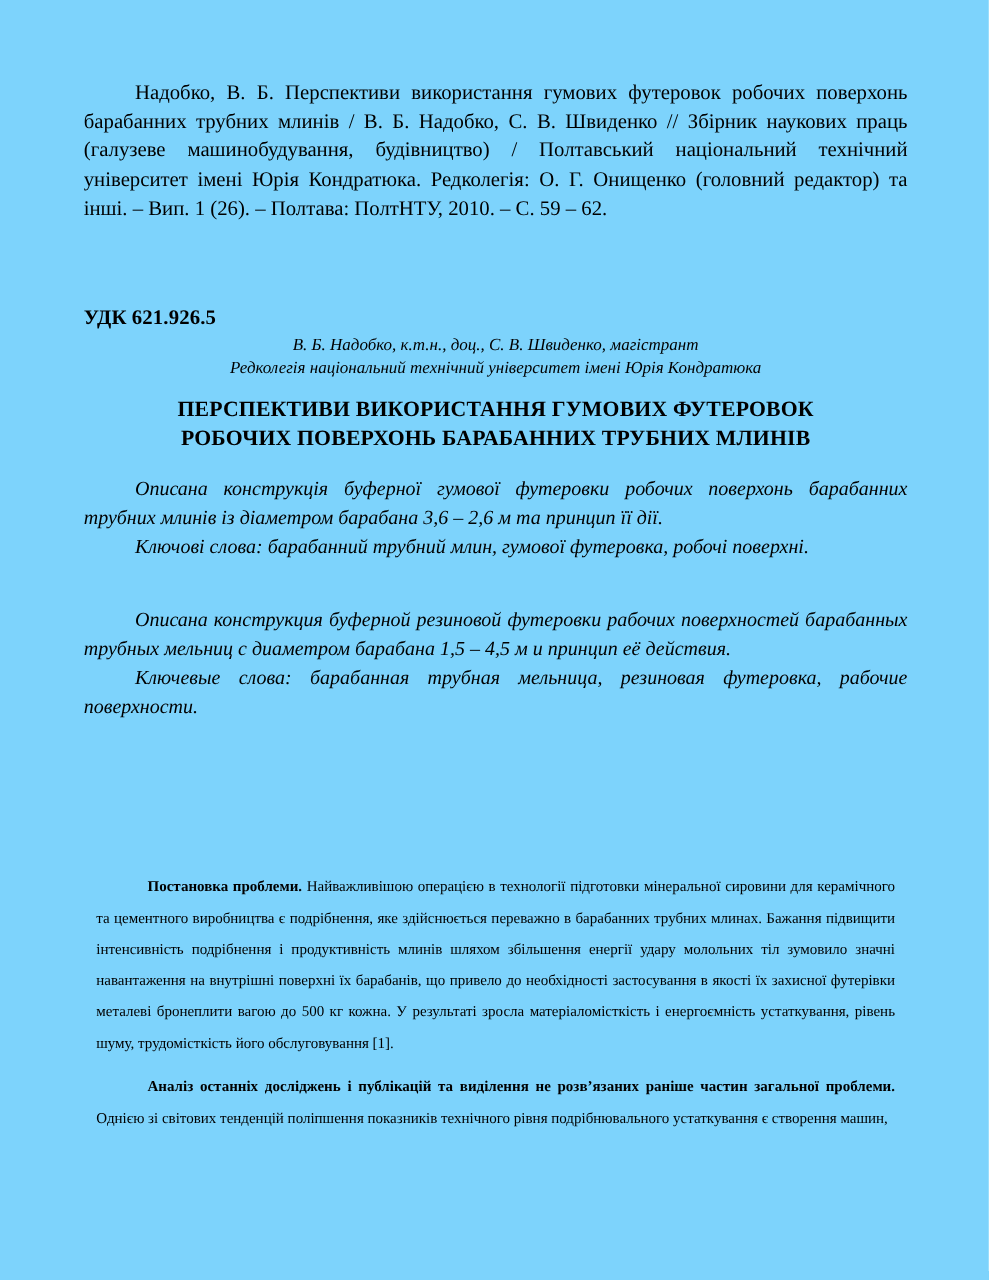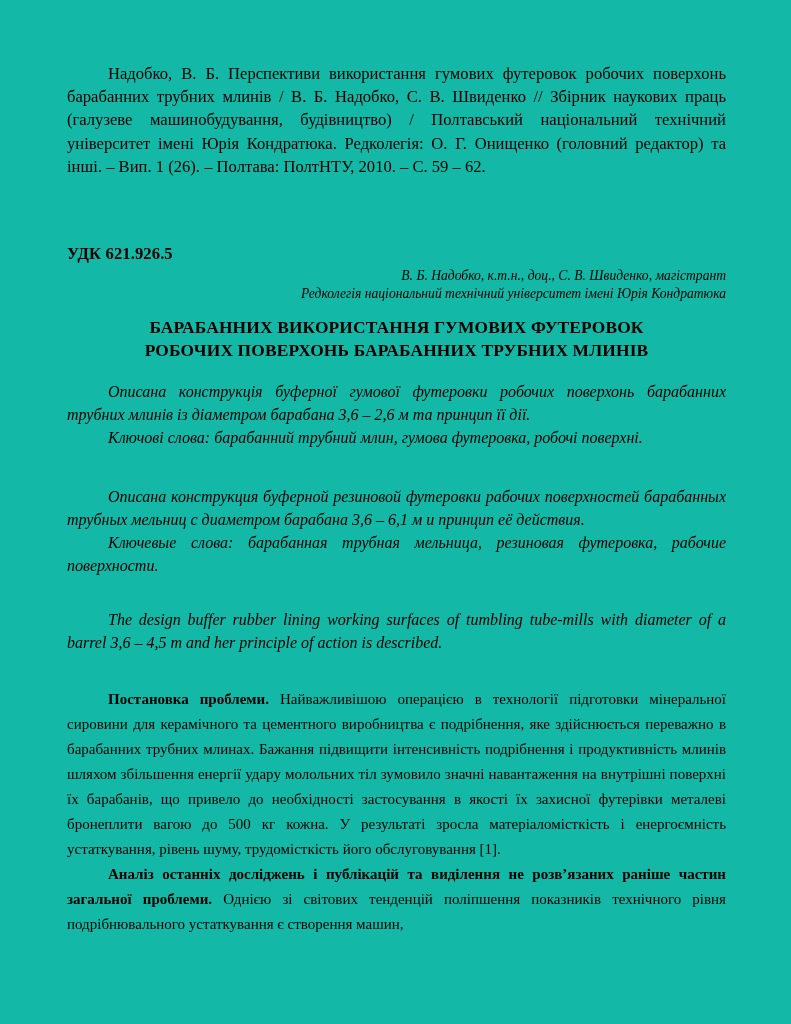--- a/index.html
+++ b/index.html
@@ -14,21 +14,21 @@
     overflow: hidden;
     font-family: "Liberation Serif", "DejaVu Serif", serif;
     color: #000000;
     -webkit-font-smoothing: antialiased;
   }
 
   .page {
     position: relative;
     width: 791px;
     height: 1024px;
-    background: #14b8a6;
+    background: #7dd3fc;
     box-sizing: border-box;
   }
 
   
   .col {
     position: absolute;
     left: 67px;
     width: 659px;
   }
 
@@ -49,21 +49,21 @@
     font-size: 16.6px;
     line-height: 22px;
     font-weight: bold;
     letter-spacing: 0.1px;
   }
 
   
   #authors-block { top: 267px; }
   .author-line {
     margin: 0;
-    text-align: right;
+    text-align: center;
     font-style: italic;
     font-size: 13.6px;
     line-height: 18.4px;
   }
 
   
   #article-title { top: 316px; }
   .title-line {
     margin: 0;
     text-align: center;
@@ -85,24 +85,24 @@
     text-justify: inter-word;
     text-indent: 41px;
   }
   #abstract-ua { top: 380px; }
   #abstract-ru { top: 485px; }
   #abstract-en { top: 608px; }
 
   
   #body-block { top: 687px; }
   .body-par {
-    margin: 0;
+    margin: 10px;
     text-align: justify;
     text-justify: inter-word;
-    font-size: 15px;
+    font-size: 12px;
     line-height: 25.0px;
     text-indent: 41px;
   }
   .body-par + .body-par { margin-top: 0; }
   .run-in { font-weight: bold; }
 </style>
 </head>
 <body>
 
 <div class="page">
@@ -112,36 +112,35 @@
   </div>
 
   <div class="col" id="udc-line">УДК 621.926.5</div>
 
   <div class="col" id="authors-block">
     <p class="author-line">В. Б. Надобко, к.т.н., доц., С. В. Швиденко, магістрант</p>
     <p class="author-line">Редколегія національний технічний університет імені Юрія Кондратюка</p>
   </div>
 
   <div class="col" id="article-title">
-    <p class="title-line">БАРАБАННИХ ВИКОРИСТАННЯ ГУМОВИХ ФУТЕРОВОК</p>
+    <p class="title-line">ПЕРСПЕКТИВИ ВИКОРИСТАННЯ ГУМОВИХ ФУТЕРОВОК</p>
     <p class="title-line">РОБОЧИХ ПОВЕРХОНЬ БАРАБАННИХ ТРУБНИХ МЛИНІВ</p>
   </div>
 
   <div class="col abstract-block" id="abstract-ua">
     <p class="abstract-par">Описана конструкція буферної гумової футеровки робочих поверхонь барабанних трубних млинів із діаметром барабана 3,6 – 2,6 м та принцип її дії.</p>
-    <p class="abstract-par">Ключові слова: барабанний трубний млин, гумова футеровка, робочі поверхні.</p>
+    <p class="abstract-par">Ключові слова: барабанний трубний млин, гумової футеровка, робочі поверхні.</p>
   </div>
 
   <div class="col abstract-block" id="abstract-ru">
-    <p class="abstract-par">Описана конструкция буферной резиновой футеровки рабочих поверхностей барабанных трубных мельниц с диаметром барабана 3,6 – 6,1 м и принцип её действия.</p>
+    <p class="abstract-par">Описана конструкция буферной резиновой футеровки рабочих поверхностей барабанных трубных мельниц с диаметром барабана 1,5 – 4,5 м и принцип её действия.</p>
     <p class="abstract-par">Ключевые слова: барабанная трубная мельница, резиновая футеровка, рабочие поверхности.</p>
   </div>
 
   <div class="col abstract-block" id="abstract-en">
-    <p class="abstract-par">The design buffer rubber lining working surfaces of tumbling tube-mills with diameter of a barrel 3,6 – 4,5 m and her principle of action is described.</p>
   </div>
 
   <div class="col" id="body-block">
     <p class="body-par"><span class="run-in">Постановка проблеми.</span><span> Найважливішою операцією в технології підготовки мінеральної сировини для керамічного та цементного виробництва є подрібнення, яке здійснюється переважно в барабанних трубних млинах. Бажання підвищити інтенсивність подрібнення і продуктивність млинів шляхом збільшення енергії удару молольних тіл зумовило значні навантаження на внутрішні поверхні їх барабанів, що привело до необхідності застосування в якості їх захисної футерівки металеві бронеплити вагою до 500 кг кожна. У результаті зросла матеріаломісткість і енергоємність устаткування, рівень шуму, трудомісткість його обслуговування [1].</span></p>
     <p class="body-par"><span class="run-in">Аналіз останніх досліджень і публікацій та виділення не розв’язаних раніше частин загальної проблеми.</span><span> Однією зі світових тенденцій поліпшення показників технічного рівня подрібнювального устаткування є створення машин,</span></p>
   </div>
 
 </div>
 
 </body></html>

